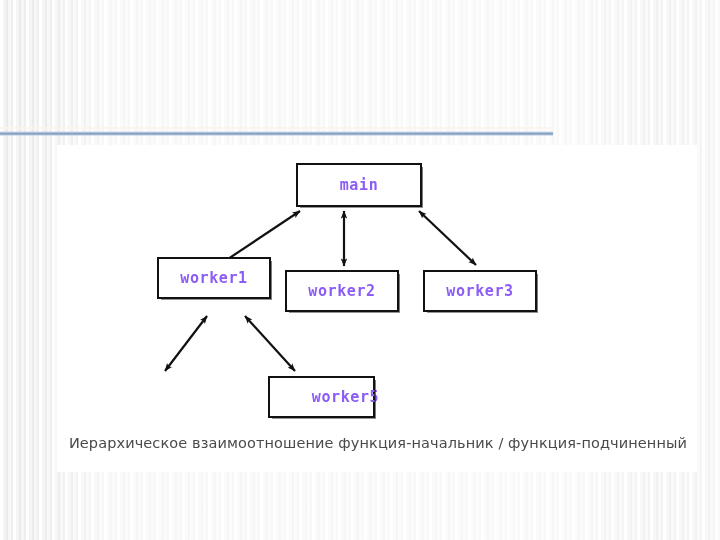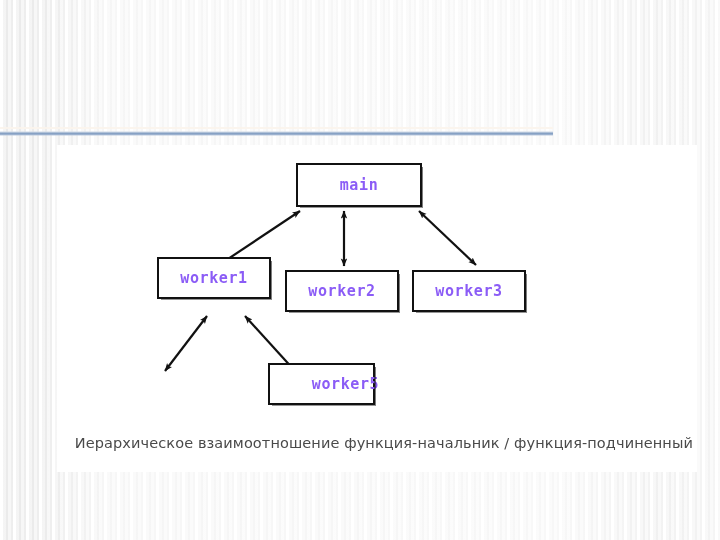--- a/index.html
+++ b/index.html
@@ -122,31 +122,31 @@
     position: absolute;
     left: 2px; top: 2px; right: -3px; bottom: -3px;
     border-right: 2px solid rgba(20,20,20,0.55);
     border-bottom: 2px solid rgba(20,20,20,0.45);
     pointer-events: none;
   }
 
   #node-main     { left: 239px; top:  18px; width: 126px; height: 44px; }
   #node-worker1  { left: 100px; top: 112px; width: 114px; height: 42px; }
   #node-worker2  { left: 228px; top: 125px; width: 114px; height: 42px; }
-  #node-worker3  { left: 355px; top: 125px; width: 114px; height: 42px; }
+  #node-worker3  { left: 366px; top: 125px; width: 114px; height: 42px; }
   #node-worker4  { left:  73px; top: 231px; width: 114px; height: 42px; }
-  #node-worker5  { left: 211px; top: 218px; width: 107px; height: 42px; padding-left: 48px; }
+  #node-worker5  { left: 211px; top: 231px; width: 107px; height: 42px; padding-left: 48px; }
 
   
   #caption {
     position: absolute;
     left: 6px;
     top: 290px;
     width: 630px;
-    text-align: right;
+    text-align: center;
     font-family: "DejaVu Sans", "Liberation Sans", sans-serif;
     font-size: 14.5px;
     color: #4a4a4a;
     letter-spacing: 0.1px;
     white-space: nowrap;
   }
 </style>
 </head>
 <body>
 

